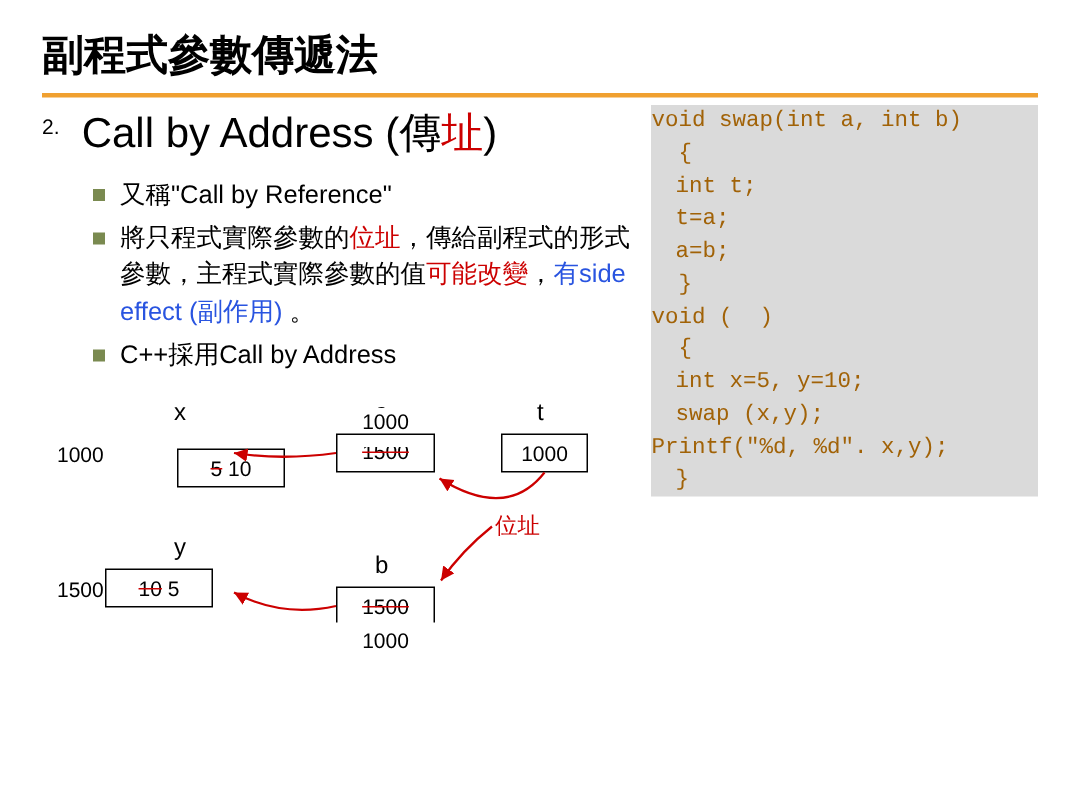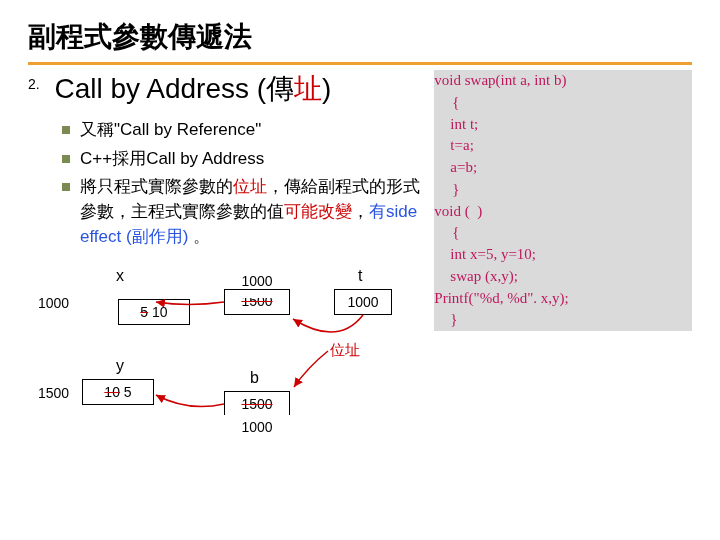--- a/index.html
+++ b/index.html
@@ -61,25 +61,25 @@
     left: 0;
     top: 8px;
     width: 8px;
     height: 8px;
     background: #7a8a50;
   }
   .red { color: #c00; }
   .blue { color: #2954e0; }
   .codebox {
     background: #dadada;
-    font-family: Liberation Serif, serif;
+    font-family: Liberation Mono, monospace;
     font-size: 15px;
     line-height: 1.45;
     padding: 0;
-    color: #be185d;
+    color: #a16207;
   }
   .codebox .ln { white-space: pre; }
   .i1 { padding-left: 18px; }
   .i2 { padding-left: 16px; }
   .diagram {
     position: relative;
     margin-top: 18px;
     margin-left: 10px;
     height: 190px;
     font-size: 16px;
@@ -130,39 +130,39 @@
     <span class="num">2.</span>
     <span class="sec-title">
       <span>Call by Address (傳</span><span class="red">址</span><span>)</span>
     </span>
 
     <ul class="bullets">
       <li>
         <span>又稱"Call by Reference"</span>
       </li>
       <li>
-        <span>C++採用Call by Address</span>
+        <span>將只程式實際參數的</span><span class="red">位址</span><span>，傳給副程式的形式參數，主程式實際參數的值</span><span class="red">可能改變</span><span>，</span><span class="blue">有side effect (副作用)</span><span> 。</span>
       </li>
       <li>
-        <span>將只程式實際參數的</span><span class="red">位址</span><span>，傳給副程式的形式參數，主程式實際參數的值</span><span class="red">可能改變</span><span>，</span><span class="blue">有side effect (副作用)</span><span> 。</span>
+        <span>C++採用Call by Address</span>
       </li>
     </ul>
 
     <div class="diagram">
 
       <div class="lbl" style="left:78px;top:0;">x</div>
       <div class="addr" style="left:0;top:28px;">1000</div>
       <div class="cell" style="left:44px;top:32px;width:72px;margin-left:36px;">
         <span class="strike">5</span>
         <span class="newv">10</span>
       </div>
 
       <div class="lbl" style="left:78px;top:90px;">y</div>
       <div class="addr" style="left:0;top:118px;">1500</div>
-      <div class="cell" style="left:44px;top:112px;width:72px;">
+      <div class="cell" style="left:32px;top:112px;width:72px;">
         <span class="strike">10</span>
         <span class="newv">5</span>
       </div>
 
       <div class="lbl" style="left:212px;top:0;">a</div>
       <div class="cell" style="left:190px;top:22px;width:58px;border:none;">
         <span class="strike">1500</span>
       </div>
       <div class="cell" style="left:190px;top:5px;width:58px;border:none;line-height:18px;">
         <span>1000</span>

